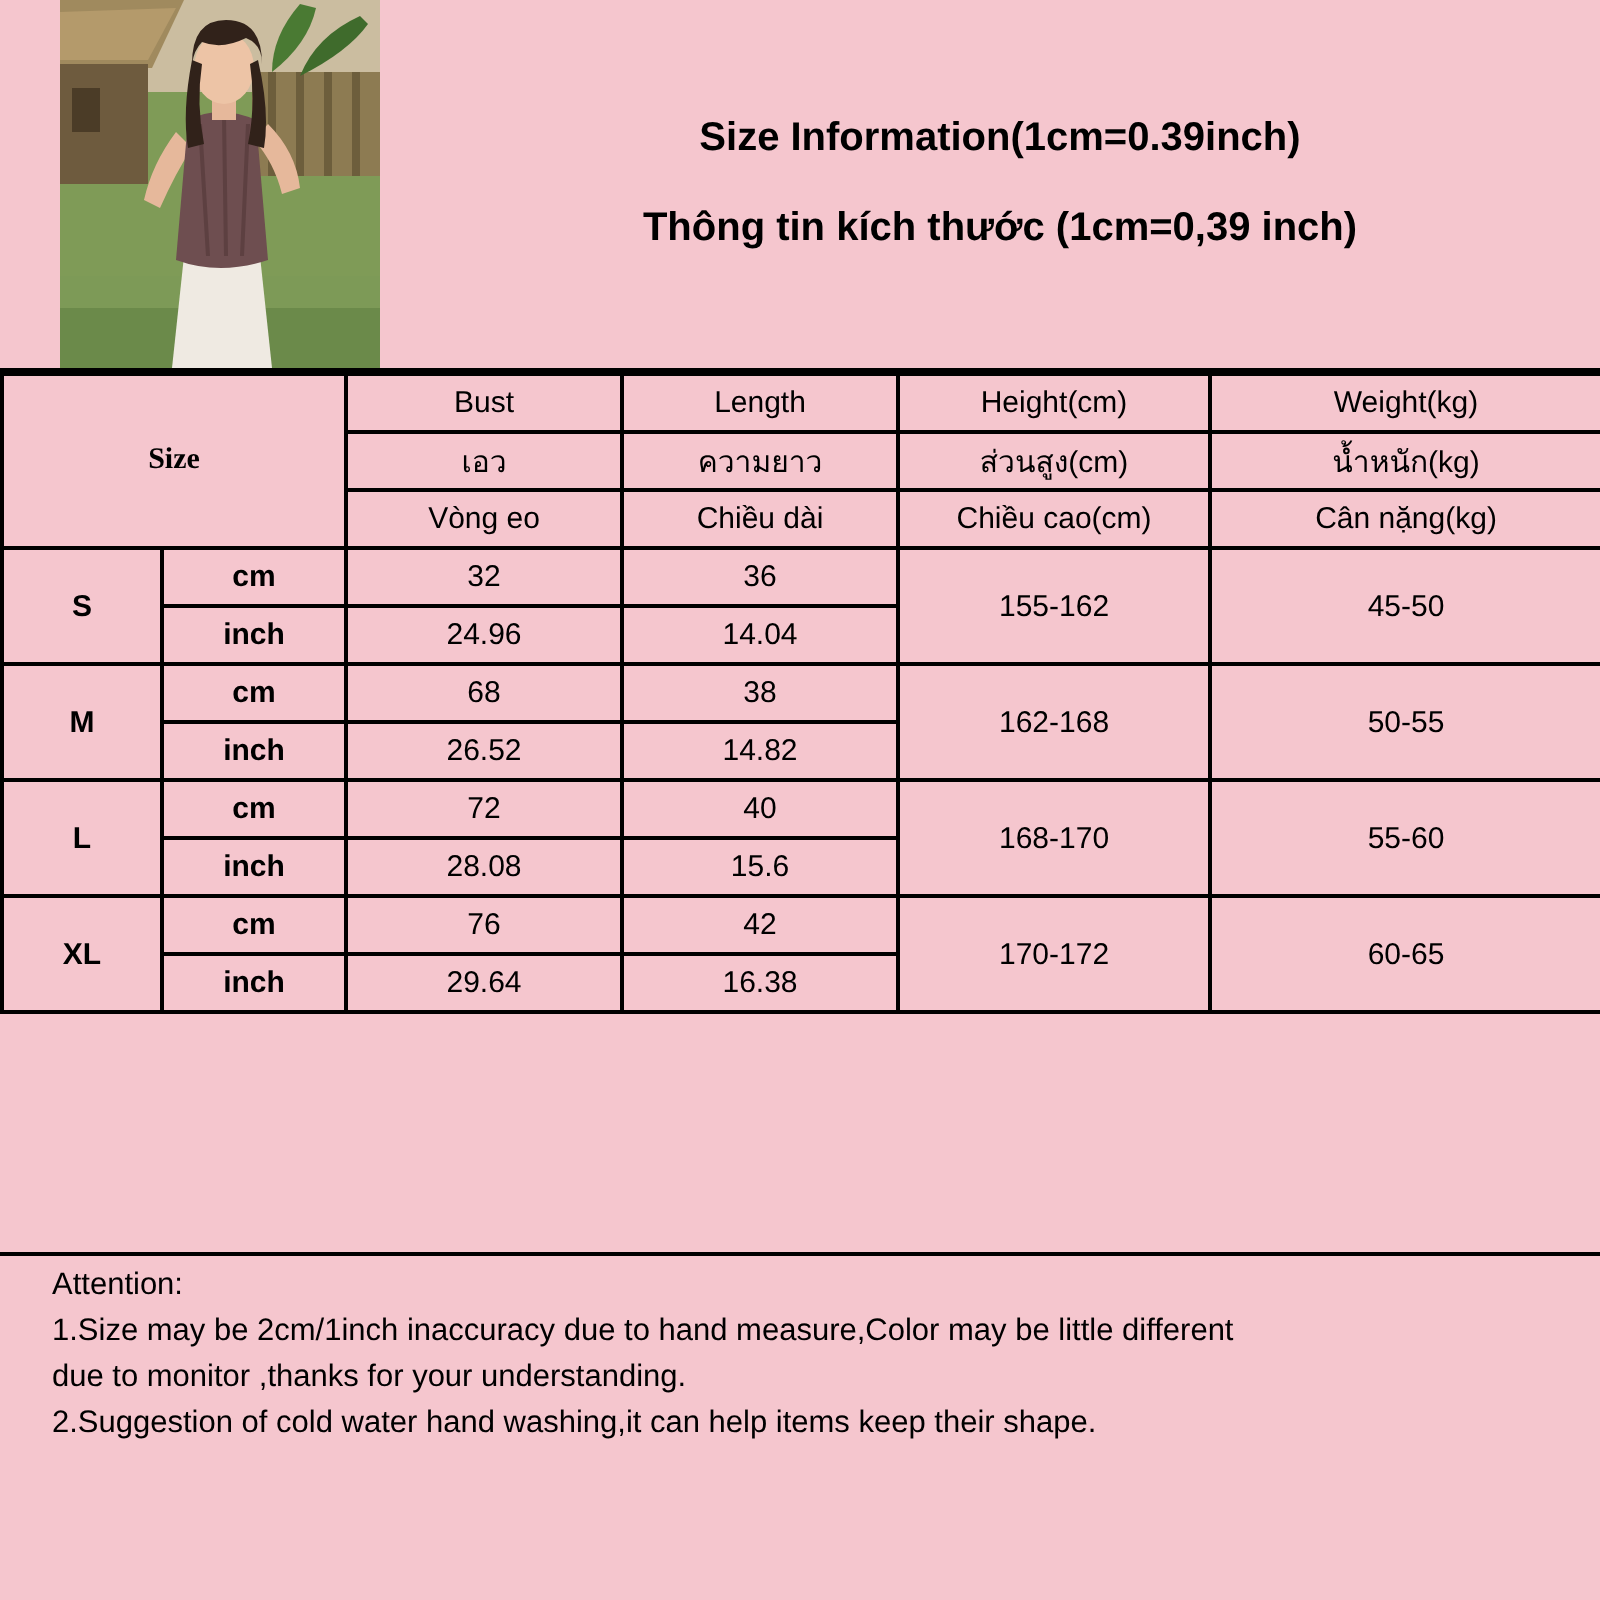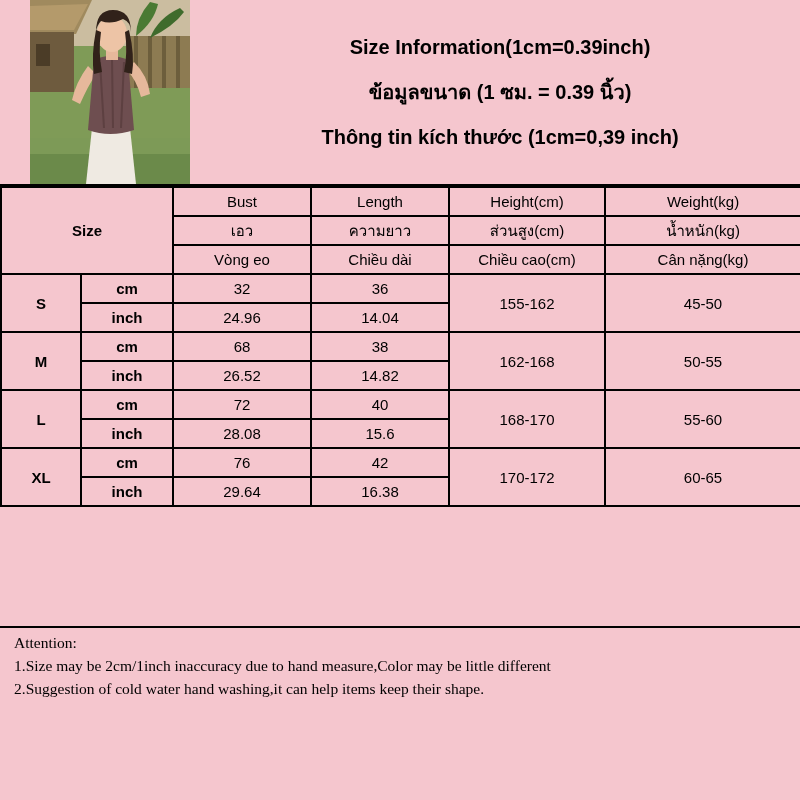--- a/index.html
+++ b/index.html
@@ -63,20 +63,21 @@
     vertical-align: middle;
     font-size: 15px;
     color: #000;
     background: #f5c6ce;
     padding: 0;
     height: 29px;
   }
   td.size-head {
     font-size: 24px;
     font-weight: bold;
+    font-family: Liberation Serif, serif;
   }
   td.colhead {
     font-weight: normal;
     font-size: 15px;
   }
   td.unit {
     font-weight: bold;
     font-size: 15px;
   }
   td.sizelabel {
@@ -95,25 +96,24 @@
   
   .attention {
     position: absolute;
     left: 0; top: 626px;
     width: 800px; height: 174px;
     background: #f5c6ce;
     border-top: 2px solid #000;
     padding: 4px 14px 0 14px;
   }
   .attention p {
-    margin: 0 0 1px 0;
+    margin: 0 0 1px 12px;
     font-size: 15.5px;
     color: #000;
     line-height: 1.42;
-    font-family: Liberation Serif, serif;
   }
 </style>
 </head>
 <body>
 
 <div id="page">
 
   <div class="header">
 
     <div class="photo">
@@ -152,21 +152,20 @@
         <ellipse cx="82" cy="34" rx="15" ry="18" fill="#edc4a6"></ellipse>
 
         <path d="M66 32 q0 -22 17 -22 q18 0 18 22 q0 -10 -8 -13 q-12 6 -22 2 q-4 4 -5 11 z" fill="#31221a"></path>
         <path d="M66 30 q-5 26 -2 44 l8 -2 q-4 -20 -1 -40 z" fill="#31221a"></path>
         <path d="M99 30 q6 26 3 44 l-8 -2 q4 -20 1 -40 z" fill="#31221a"></path>
       </svg>
     </div>
 
     <div class="title-block">
       <div class="title-line">Size Information(1cm=0.39inch)</div>
-      <div class="title-line">ข้อมูลขนาด (1 ซม. = 0.39 นิ้ว)</div>
       <div class="title-line">Thông tin kích thước (1cm=0,39 inch)</div>
     </div>
   </div>
 
   <table class="size-table">
     <colgroup>
       <col class="col-size">
         <col class="col-unit">
         <col class="col-bust">
       <col class="col-length">
@@ -249,16 +248,17 @@
         <td class="unit">inch</td>
         <td>29.64</td>
         <td>16.38</td>
       </tr>
     </tbody>
   </table>
 
   <div class="attention">
     <p>Attention:</p>
     <p>1.Size may be 2cm/1inch inaccuracy due to hand measure,Color may be little different</p>
+    <p>due to monitor ,thanks for your understanding.</p>
     <p>2.Suggestion of cold water hand washing,it can help items keep their shape.</p>
   </div>
 
 </div>
 
 </body></html>

